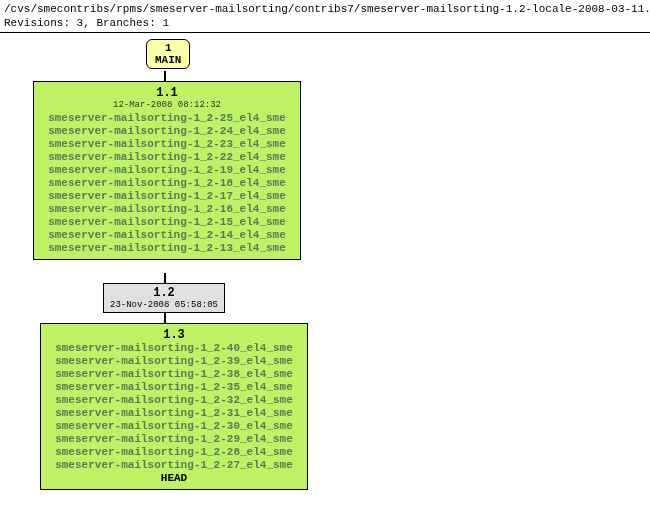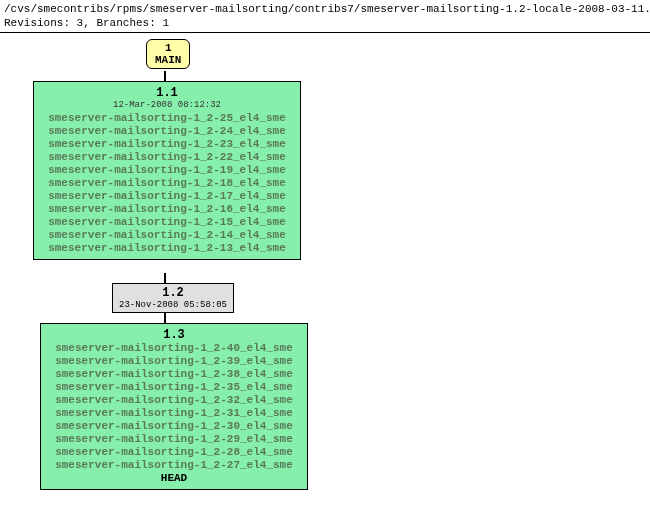--- a/index.html
+++ b/index.html
@@ -49,21 +49,21 @@
   .rev-box .rev {
     font-size: 12px;
     font-weight: bold;
   }
   .rev-box .date {
     font-size: 9px;
     font-weight: normal;
   }
   .tags-box {
     position: absolute;
-    background: #86efac;
+    background: #bef264;
     border: 1px solid #000;
     padding: 4px 8px 4px 8px;
     text-align: center;
   }
   .tags-box .rev {
     font-size: 12px;
     font-weight: bold;
     color: #000;
   }
   .tags-box .date {
@@ -113,21 +113,21 @@
         <div class="tag">smeserver-mailsorting-1_2-19_el4_sme</div>
         <div class="tag">smeserver-mailsorting-1_2-18_el4_sme</div>
         <div class="tag">smeserver-mailsorting-1_2-17_el4_sme</div>
         <div class="tag">smeserver-mailsorting-1_2-16_el4_sme</div>
         <div class="tag">smeserver-mailsorting-1_2-15_el4_sme</div>
         <div class="tag">smeserver-mailsorting-1_2-14_el4_sme</div>
         <div class="tag">smeserver-mailsorting-1_2-13_el4_sme</div>
       </div>
   </div>
 
-  <div class="rev-box" style="left:103px; top:250px;margin-left:9px;">
+  <div class="rev-box" style="left:103px; top:250px;">
     <div class="rev">1.2</div>
     <div class="date">23-Nov-2008 05:58:05</div>
   </div>
 
   <div class="tags-box" id="box-rev13" style="left:40px; top:290px; width:250px;">
     <div class="rev">1.3</div>
     <div id="tags13">
         <div class="tag">smeserver-mailsorting-1_2-40_el4_sme</div>
         <div class="tag">smeserver-mailsorting-1_2-39_el4_sme</div>
         <div class="tag">smeserver-mailsorting-1_2-38_el4_sme</div>

